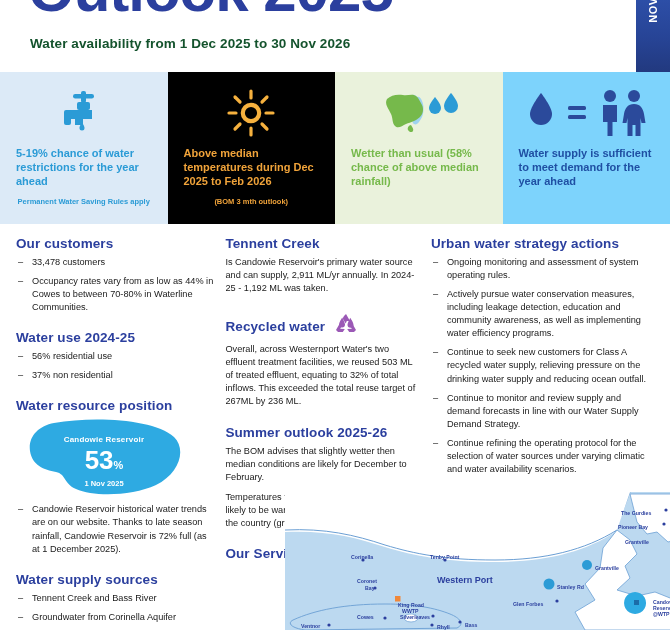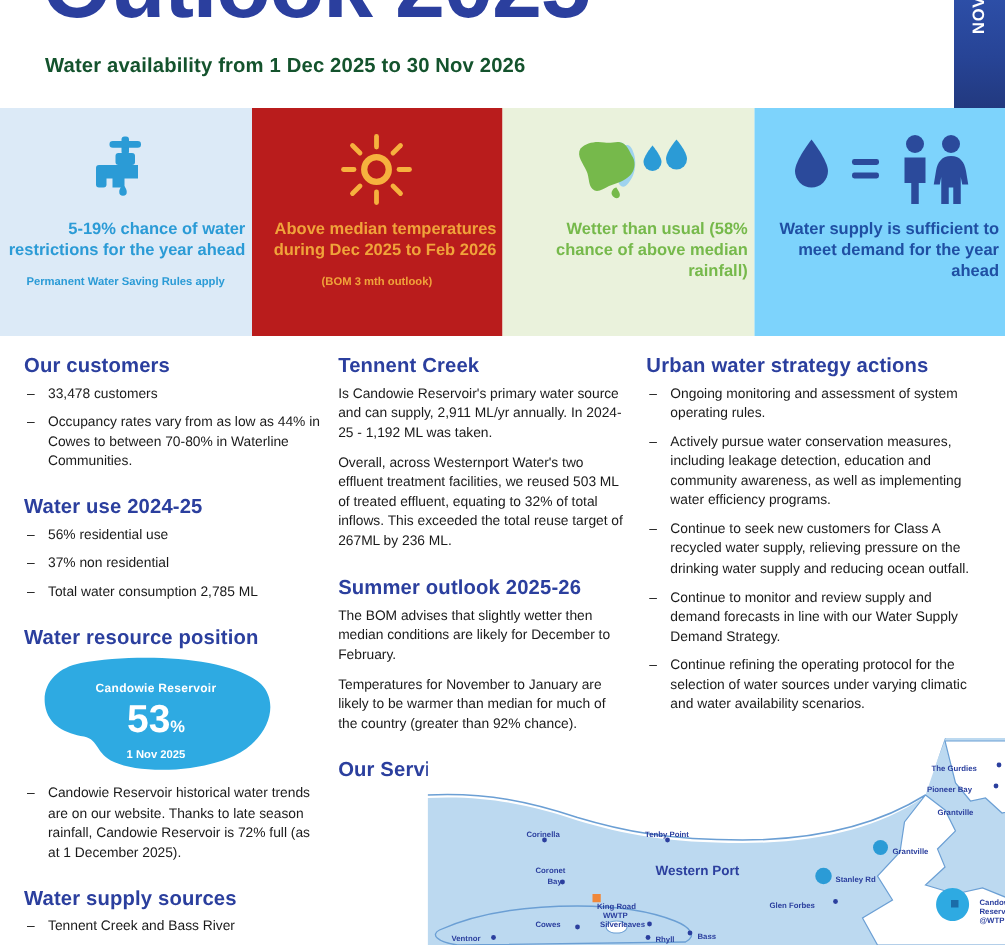--- a/index.html
+++ b/index.html
@@ -52,26 +52,26 @@
     font-size: 11px;
     font-weight: 700;
     letter-spacing: .5px;
     margin-top: 18px;
   }
 
   
   .band { display: flex; height: 152px; width: 670px; }
   .cell {
     flex: 1 1 0;
-    padding: 10px 4px 8px;
-    text-align: right;
+    padding: 10px 16px 8px;
+    text-align: left;
     display: flex; flex-direction: column; align-items: center;
   }
   .cell.c1 { background:#dceaf7; }
-  .cell.c2 { background:#b91c1c; }
+  .cell.c2 { background:#000000; }
   .cell.c3 { background:#eaf2dc; }
   .cell.c4 { background:#7dd3fc; }
   .cell .icon-wrap { height: 62px; display:flex; align-items:center; justify-content:center; }
   .cell .main-txt { font-size: 11px; font-weight: 700; line-height: 1.28; margin-top: 2px; }
   .cell .sub-txt { font-size: 7.5px; font-weight: 700; line-height: 1.3; margin-top: 9px; }
   .c1 .main-txt, .c1 .sub-txt { color:#2b9bd6; }
   .c2 .main-txt, .c2 .sub-txt { color:#f0a33a; }
   .c3 .main-txt { color:#76b94b; }
   .c4 .main-txt { color:#1f4fa3; }
 
@@ -218,21 +218,20 @@
       <h2 class="sec">Our customers</h2>
       <ul class="dash">
         <li>33,478 customers</li>
         <li>Occupancy rates vary from as low as 44% in Cowes to between 70-80% in Waterline Communities.</li>
       </ul>
 
       <h2 class="sec space">Water use 2024-25</h2>
       <ul class="dash">
         <li>56% residential use</li>
         <li>37% non residential</li>
-        <li>Total water consumption 2,785 ML</li>
       </ul>
 
       <h2 class="sec space">Water resource position</h2>
 
       <div class="blob-wrap">
         <svg width="160" height="78" viewBox="0 0 160 78">
           <path d="M30 4 C70 -3 130 0 150 18 C163 31 155 55 132 66 C108 77 70 78 52 70 C40 65 42 55 32 53 C20 51 8 46 6 32 C4 18 14 7 30 4 Z" fill="#2eaae2"></path>
         </svg>
         <div class="blob-label blob-name">Candowie Reservoir</div>
         <div class="blob-label blob-pct"><span>53</span><small>%</small></div>
@@ -248,20 +247,32 @@
         <li>Tennent Creek and Bass River</li>
         <li>Groundwater from Corinella Aquifer</li>
 
       </ul>
     </div>
 
     <div class="col col-2">
       <h2 class="sec">Tennent Creek</h2>
       <div class="para">Is Candowie Reservoir's primary water source and can supply, 2,911 ML/yr annually. In 2024-25 - 1,192 ML was taken.</div>
 
+      <div class="recycle-head">
+        <h2 class="sec">Recycled water</h2>
+        <span>
+          <svg width="26" height="22" viewBox="0 0 26 22">
+            <path d="M13 1l4 7h-3.2l-1.1 2.4L9.6 5.4 11 3z" fill="#9b59b6"></path>
+            <path d="M9.2 4.6C8 6.6 6 9.9 6 11.6a3 3 0 0 0 6 0c0-1.7-2-5-2.8-7z" fill="#9b59b6"></path>
+            <path d="M3 17l3.6-6.3 1.8 3-1.2 2.1 4.6.1-2 3.1H5z" fill="#9b59b6"></path>
+            <path d="M23 17l-3.6-6.3-1.8 3 1.2 2.1-4.6.1 2 3.1H21z" fill="#9b59b6"></path>
+            <path d="M17.2 4.8c1.3 2 3.3 5.2 3.3 7a3 3 0 0 1-6 0c0-1.8 1.9-5 2.7-7z" fill="#9b59b6"></path>
+          </svg>
+        </span>
+      </div>
       <div class="para">Overall, across Westernport Water's two effluent treatment facilities, we reused 503 ML of treated effluent, equating to 32% of total inflows. This exceeded the total reuse target of 267ML by 236 ML.</div>
 
       <h2 class="sec space">Summer outlook 2025-26</h2>
       <div class="para">The BOM advises that slightly wetter then median conditions are likely for December to February.</div>
       <div class="para">Temperatures for November to January are likely to be warmer than median for much of the country (greater than 92% chance).</div>
 
       <h2 class="sec space">Our Service area</h2>
     </div>
 
     <div class="col col-3">

